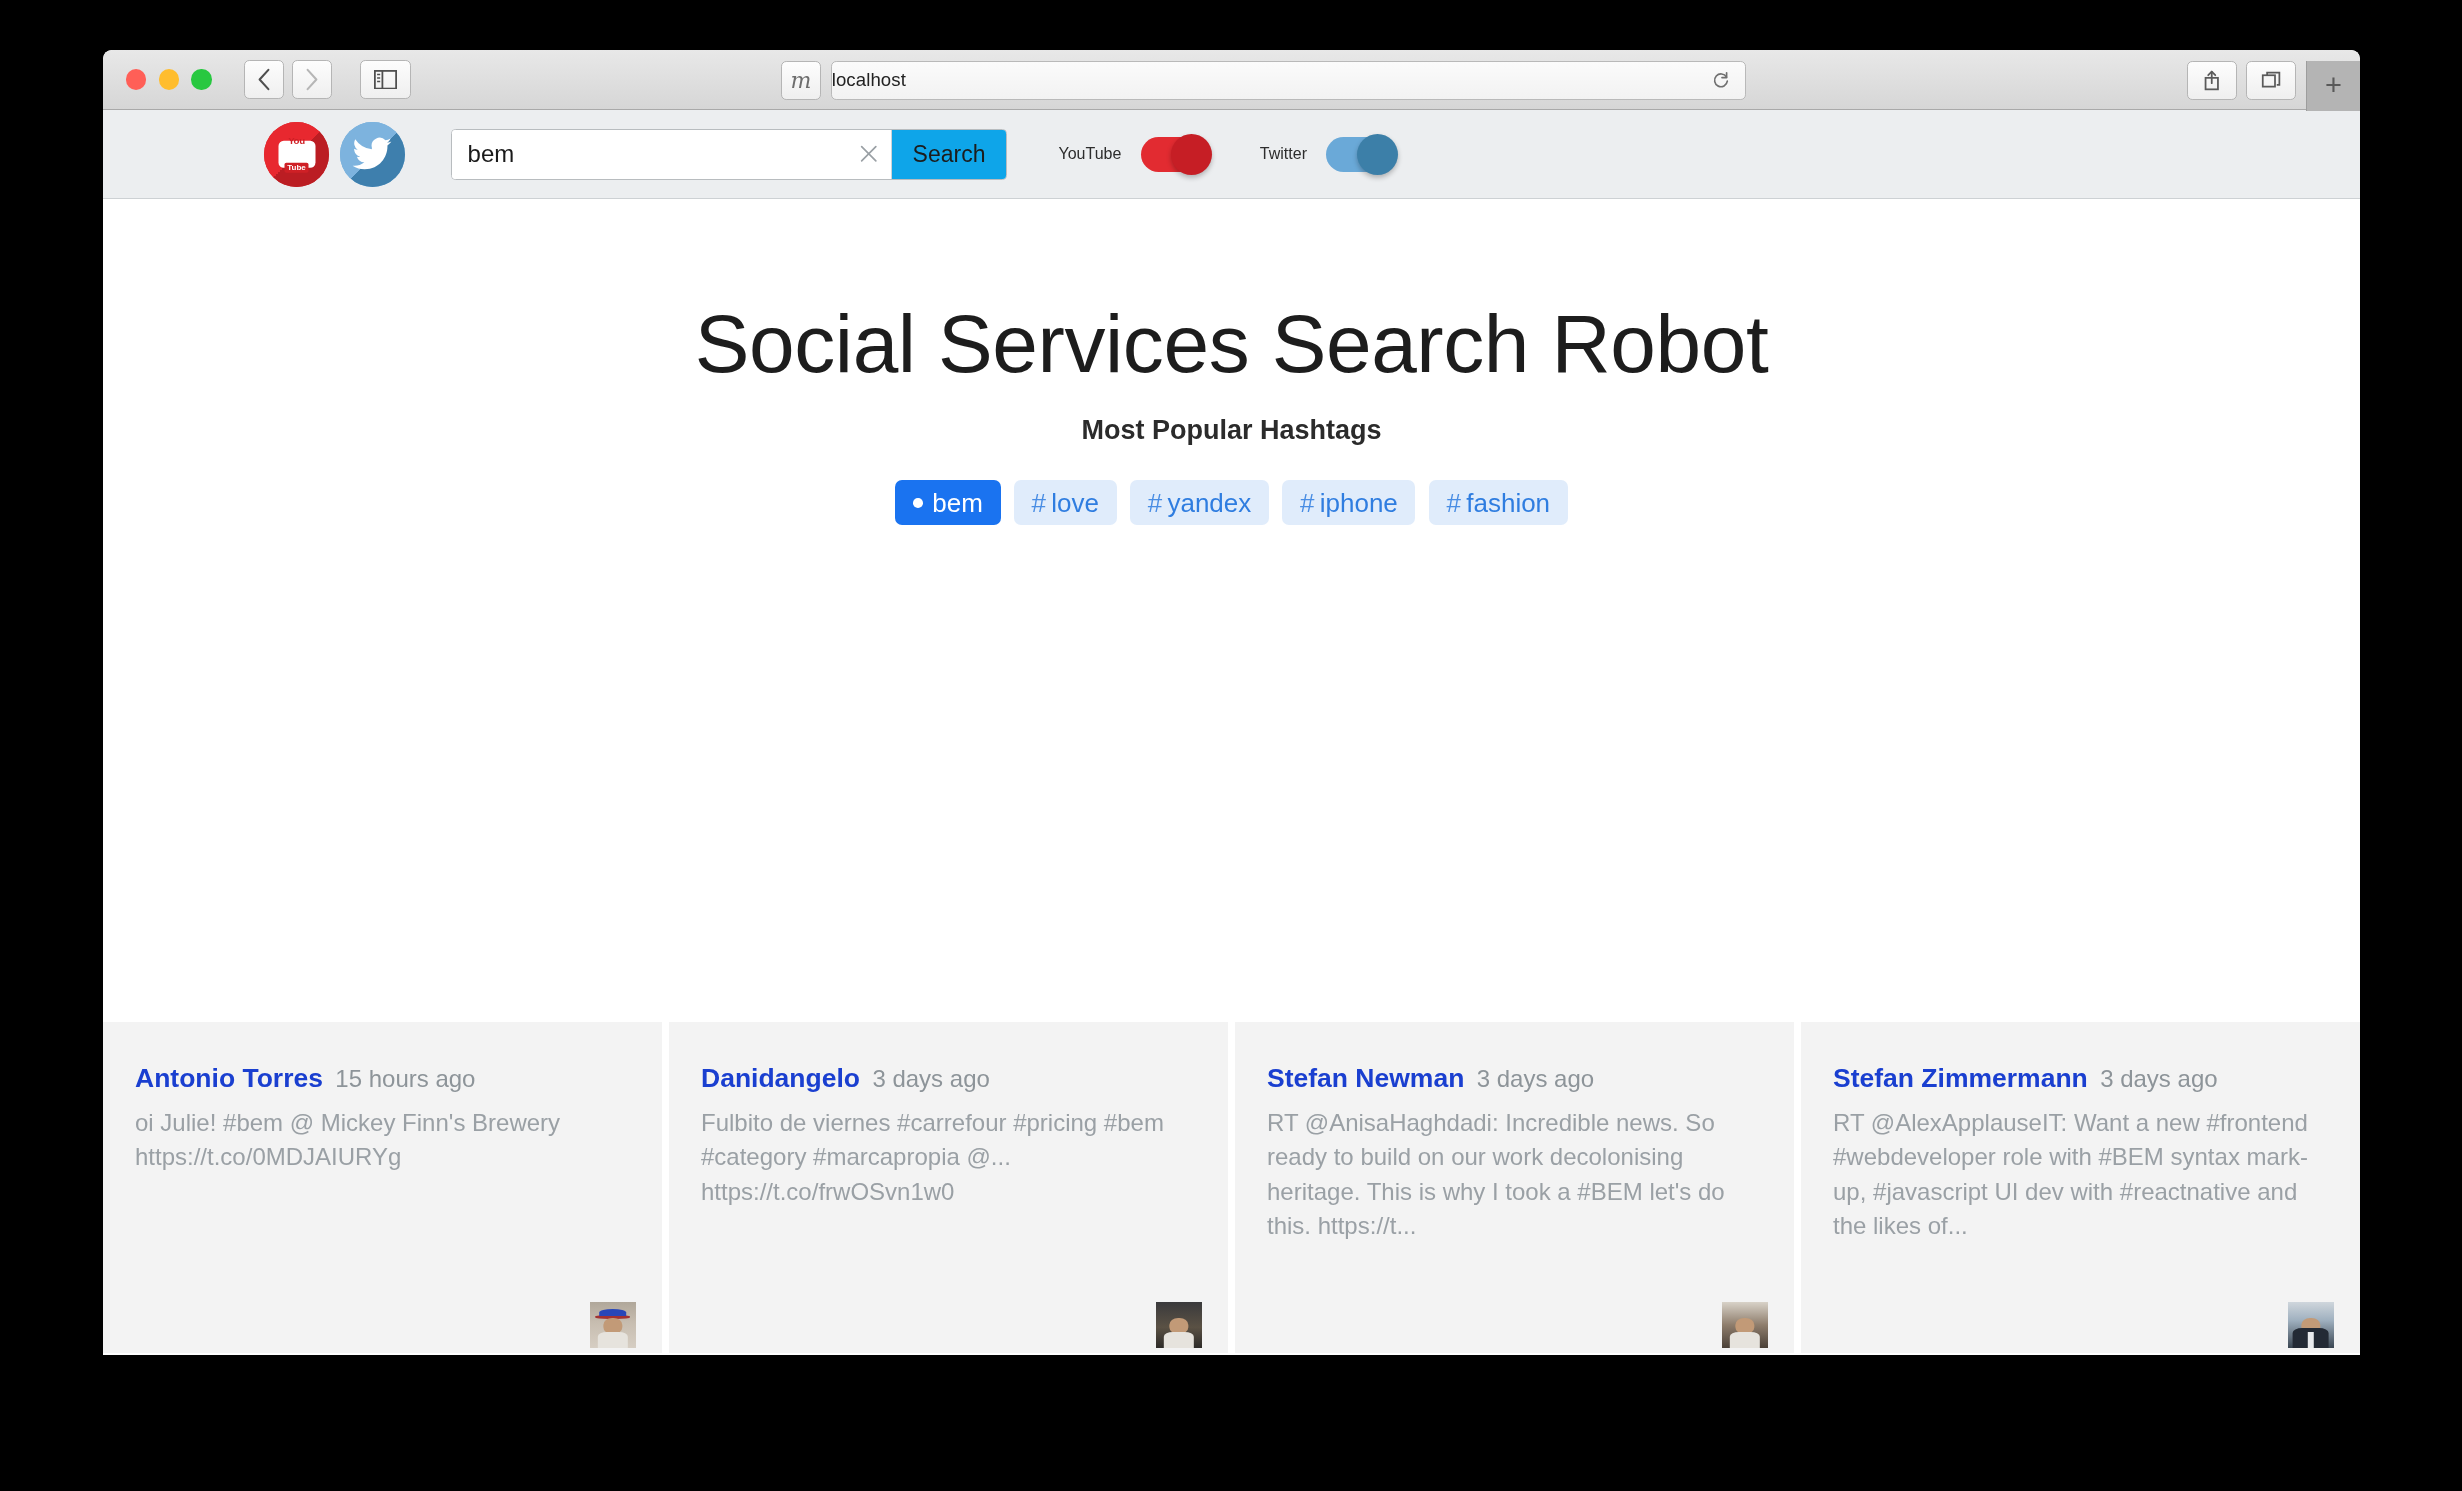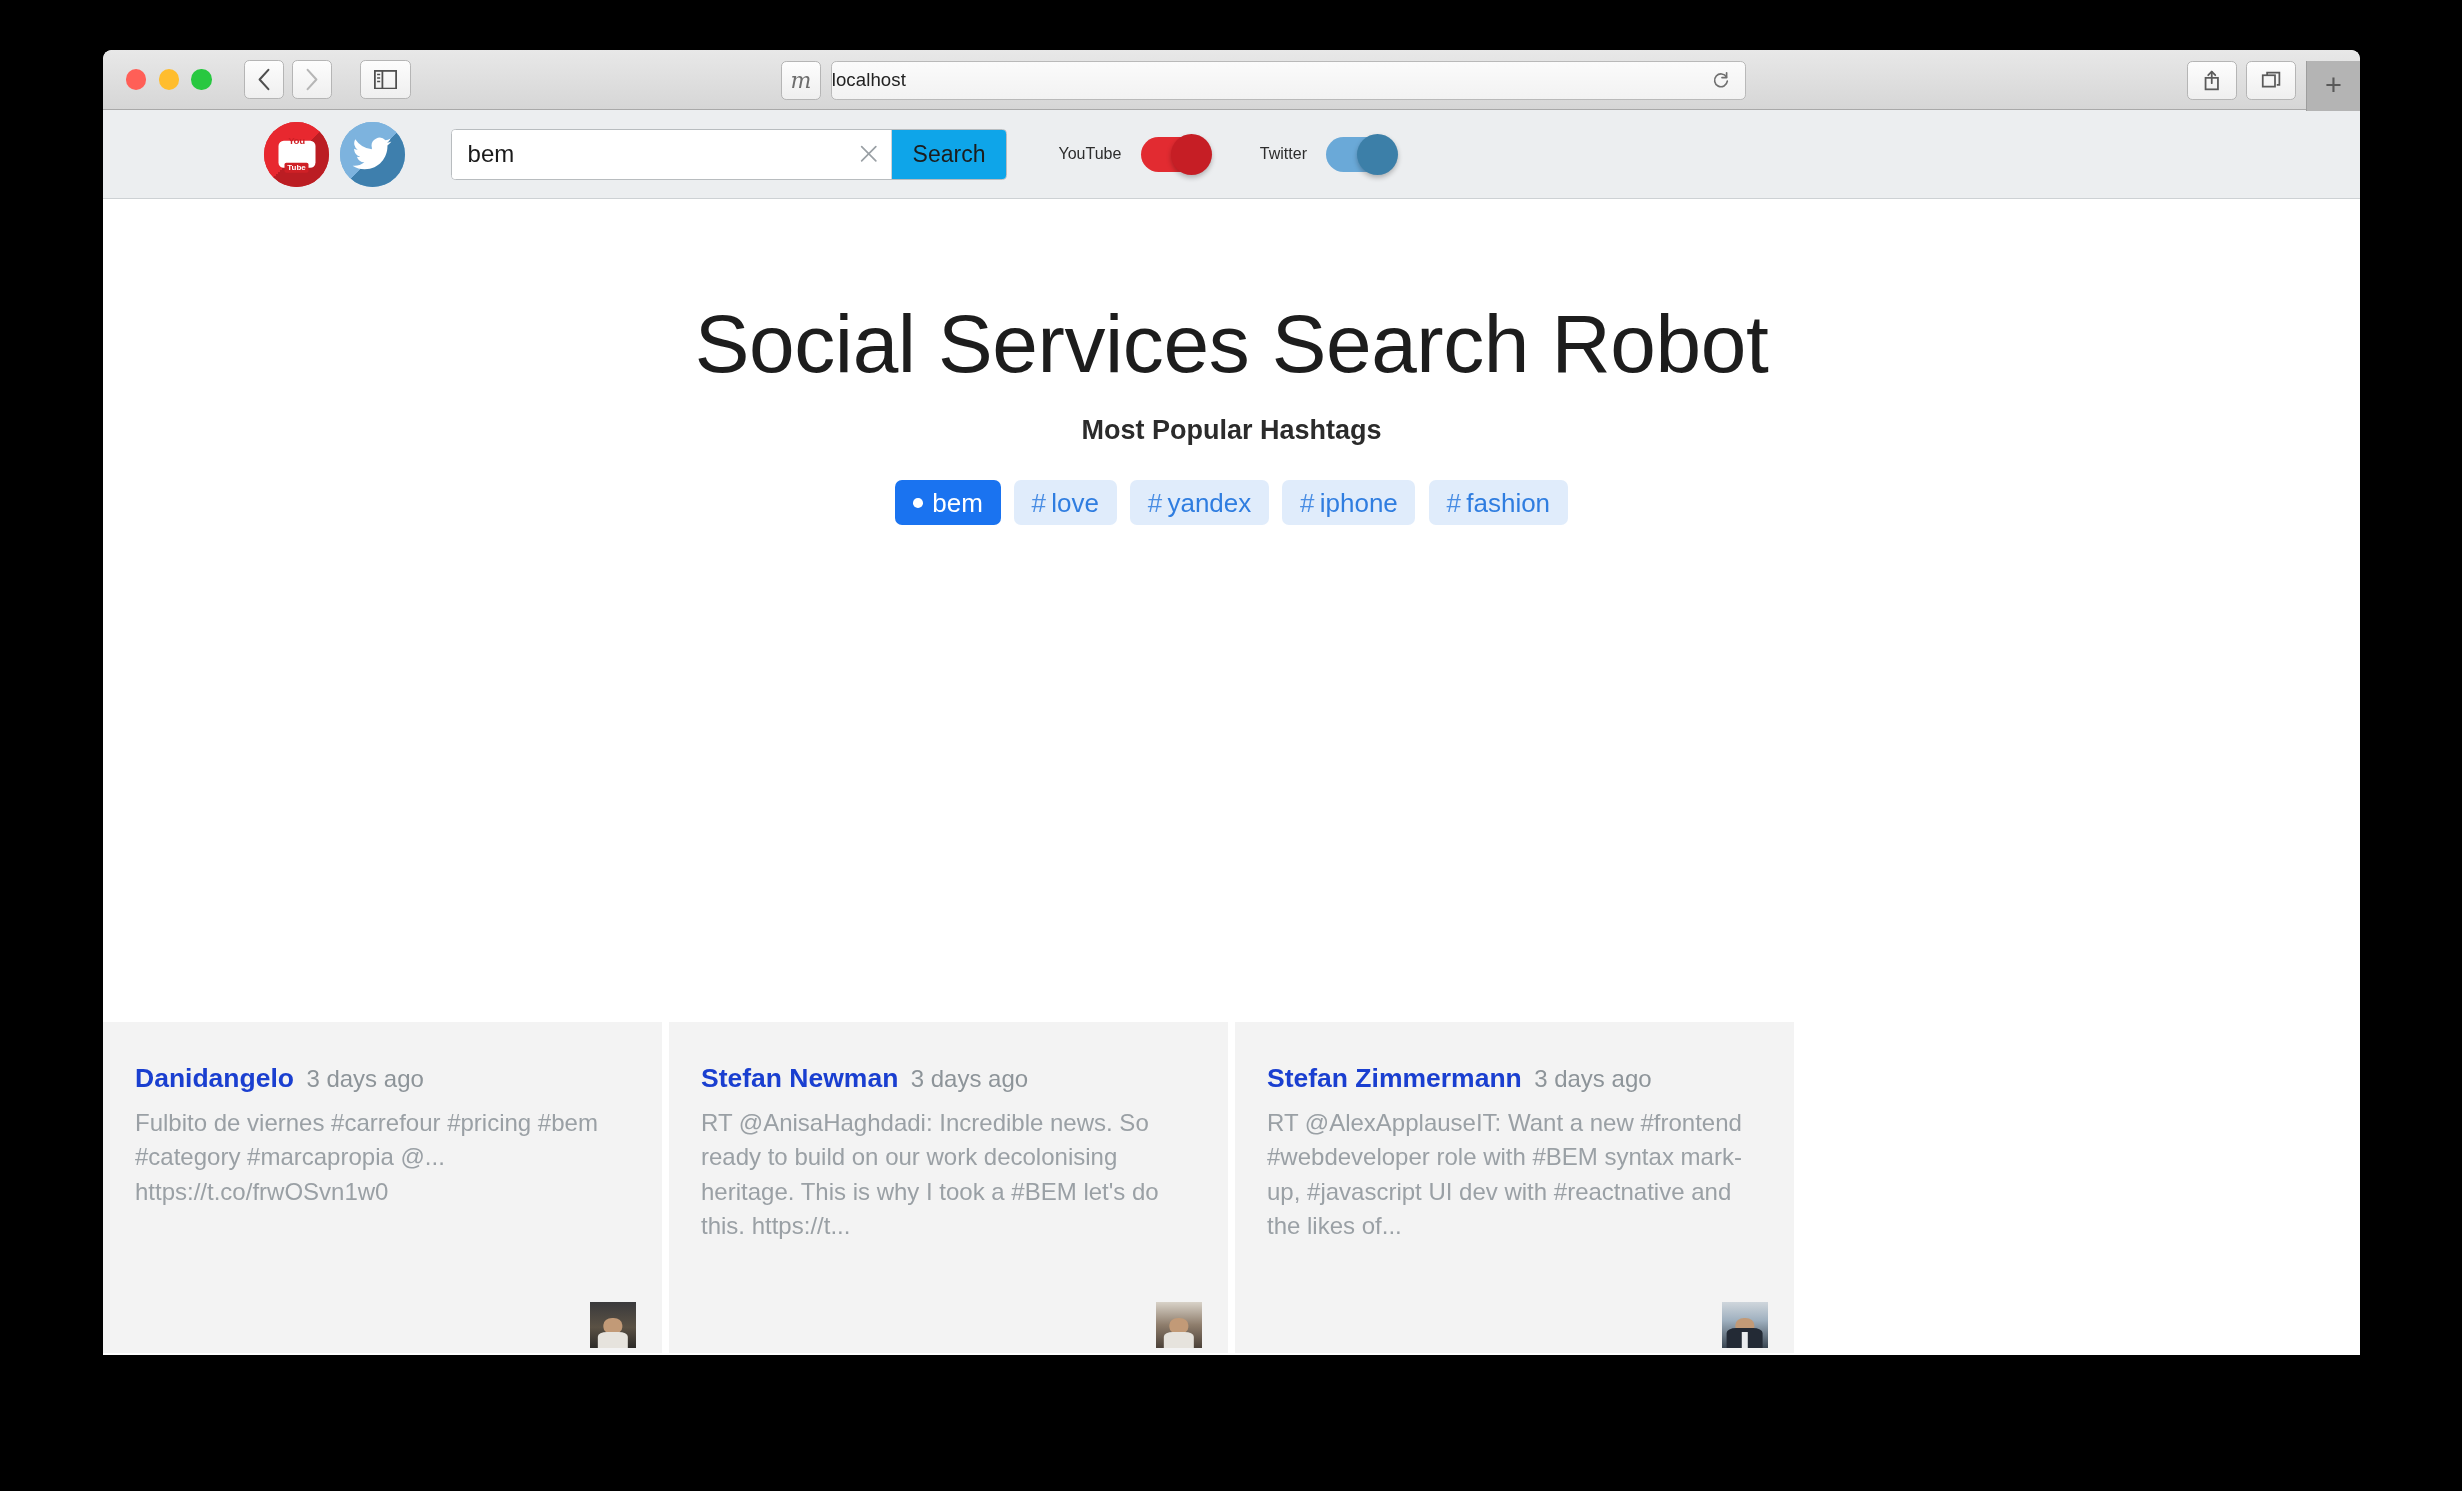--- a/index.html
+++ b/index.html
@@ -519,20 +519,34 @@
           <div class="tag"><span class="hash">#</span><span>love</span></div>
           <div class="tag"><span class="hash">#</span><span>yandex</span></div>
           <div class="tag"><span class="hash">#</span><span>iphone</span></div>
           <div class="tag"><span class="hash">#</span><span>fashion</span></div>
         </div>
     </div>
 
     <div id="grid">
         <div class="card">
           <div class="card-head">
+            <a class="card-author">Antonio Torres</a>
+            <span class="card-time">15 hours ago</span>
+          </div>
+          <div class="card-text">oi Julie! #bem @ Mickey Finn's Brewery https://t.co/0MDJAIURYg</div>
+          <div class="card-avatar">
+            <div class="av-sky av1"></div>
+            <div class="av-brim"></div>
+            <div class="av-hat"></div>
+            <div class="av-head"></div>
+            <div class="av-body"></div>
+          </div>
+        </div>
+        <div class="card">
+          <div class="card-head">
             <a class="card-author">Danidangelo</a>
             <span class="card-time">3 days ago</span>
           </div>
           <div class="card-text">Fulbito de viernes #carrefour #pricing #bem #category #marcapropia @... https://t.co/frwOSvn1w0</div>
           <div class="card-avatar">
             <div class="av-sky av2"></div>
             <div class="av-head"></div>
             <div class="av-body"></div>
           </div>
         </div>

